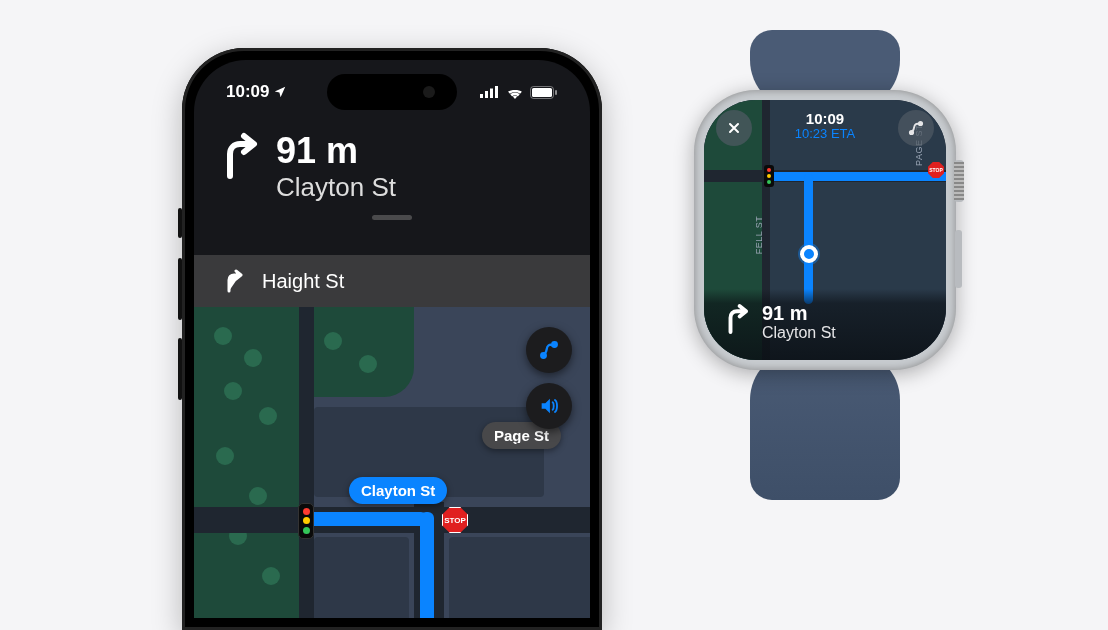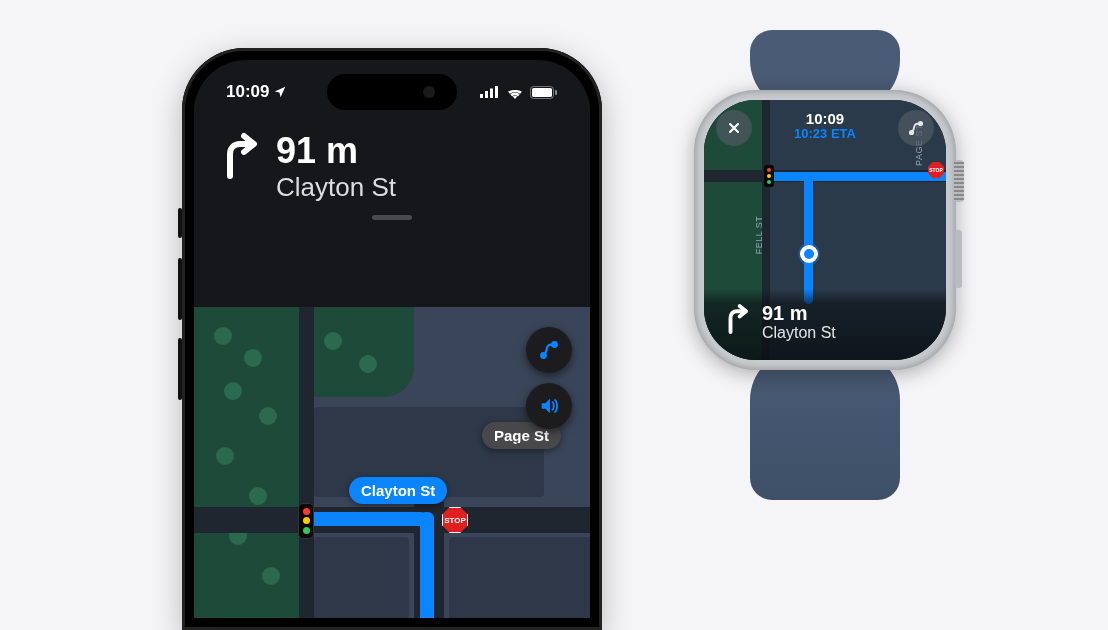--- a/index.html
+++ b/index.html
@@ -132,21 +132,21 @@
   }
   .w-status{
     position:absolute;top:10px;left:0;right:0;display:flex;justify-content:space-between;
     align-items:flex-start;padding:0 12px;z-index:20;
   }
   .w-close{width:36px;height:36px;border-radius:50%;background:rgba(80,90,100,.7);
     display:flex;align-items:center;justify-content:center;}
   .w-route-btn{width:36px;height:36px;border-radius:50%;background:rgba(80,90,100,.7);
     display:flex;align-items:center;justify-content:center;}
   .w-time{text-align:center;font-size:15px;font-weight:600;line-height:1.15;}
-  .w-eta{color:#0a84ff;font-size:13px;font-weight:700;}
+  .w-eta{color:#0a84ff;font-size:13px;font-weight:400;}
   .w-map{position:absolute;inset:0;background:#2a3a4a;}
   .w-park{position:absolute;left:0;top:0;width:58px;height:100%;background:#1e4a3a;}
   .w-route{position:absolute;background:#0a84ff;border-radius:5px;}
   .w-loc{position:absolute;width:18px;height:18px;border-radius:50%;background:#0a84ff;
     border:4px solid #fff;box-shadow:0 0 0 2px rgba(10,132,255,.4);}
   .w-stop{position:absolute;width:16px;height:16px;background:#e02020;color:#fff;
     clip-path:polygon(30% 0,70% 0,100% 30%,100% 70%,70% 100%,30% 100%,0 70%,0 30%);
     font-size:5px;display:flex;align-items:center;justify-content:center;font-weight:700;}
   .w-tl{position:absolute;width:10px;height:22px;background:#0a0a0a;border-radius:3px;
     display:flex;flex-direction:column;justify-content:space-around;align-items:center;padding:2px 0;}
@@ -204,20 +204,26 @@
             </svg>
         </span>
         <div>
           <div class="dist">91 m</div>
           <div class="street">Clayton St</div>
         </div>
       </div>
       <div class="handle"></div>
     </div>
 
+    <div class="nav-next">
+      <svg viewBox="0 0 40 48" fill="none" stroke="#fff" stroke-width="6" stroke-linecap="round" stroke-linejoin="round">
+          <path d="M10 44V22c0-6 4-10 10-10h12M24 4l10 8-10 8"></path>
+        </svg>
+      <span>Haight St</span>
+    </div>
 
     <div class="map-area">
       <div class="park"></div>
       <div class="park t"></div>
 
       <div class="tree" style="left:20px;top:20px"></div>
         <div class="tree" style="left:50px;top:42px"></div>
       <div class="tree" style="left:30px;top:75px"></div>
         <div class="tree" style="left:65px;top:100px"></div>
       <div class="tree" style="left:22px;top:140px"></div>

